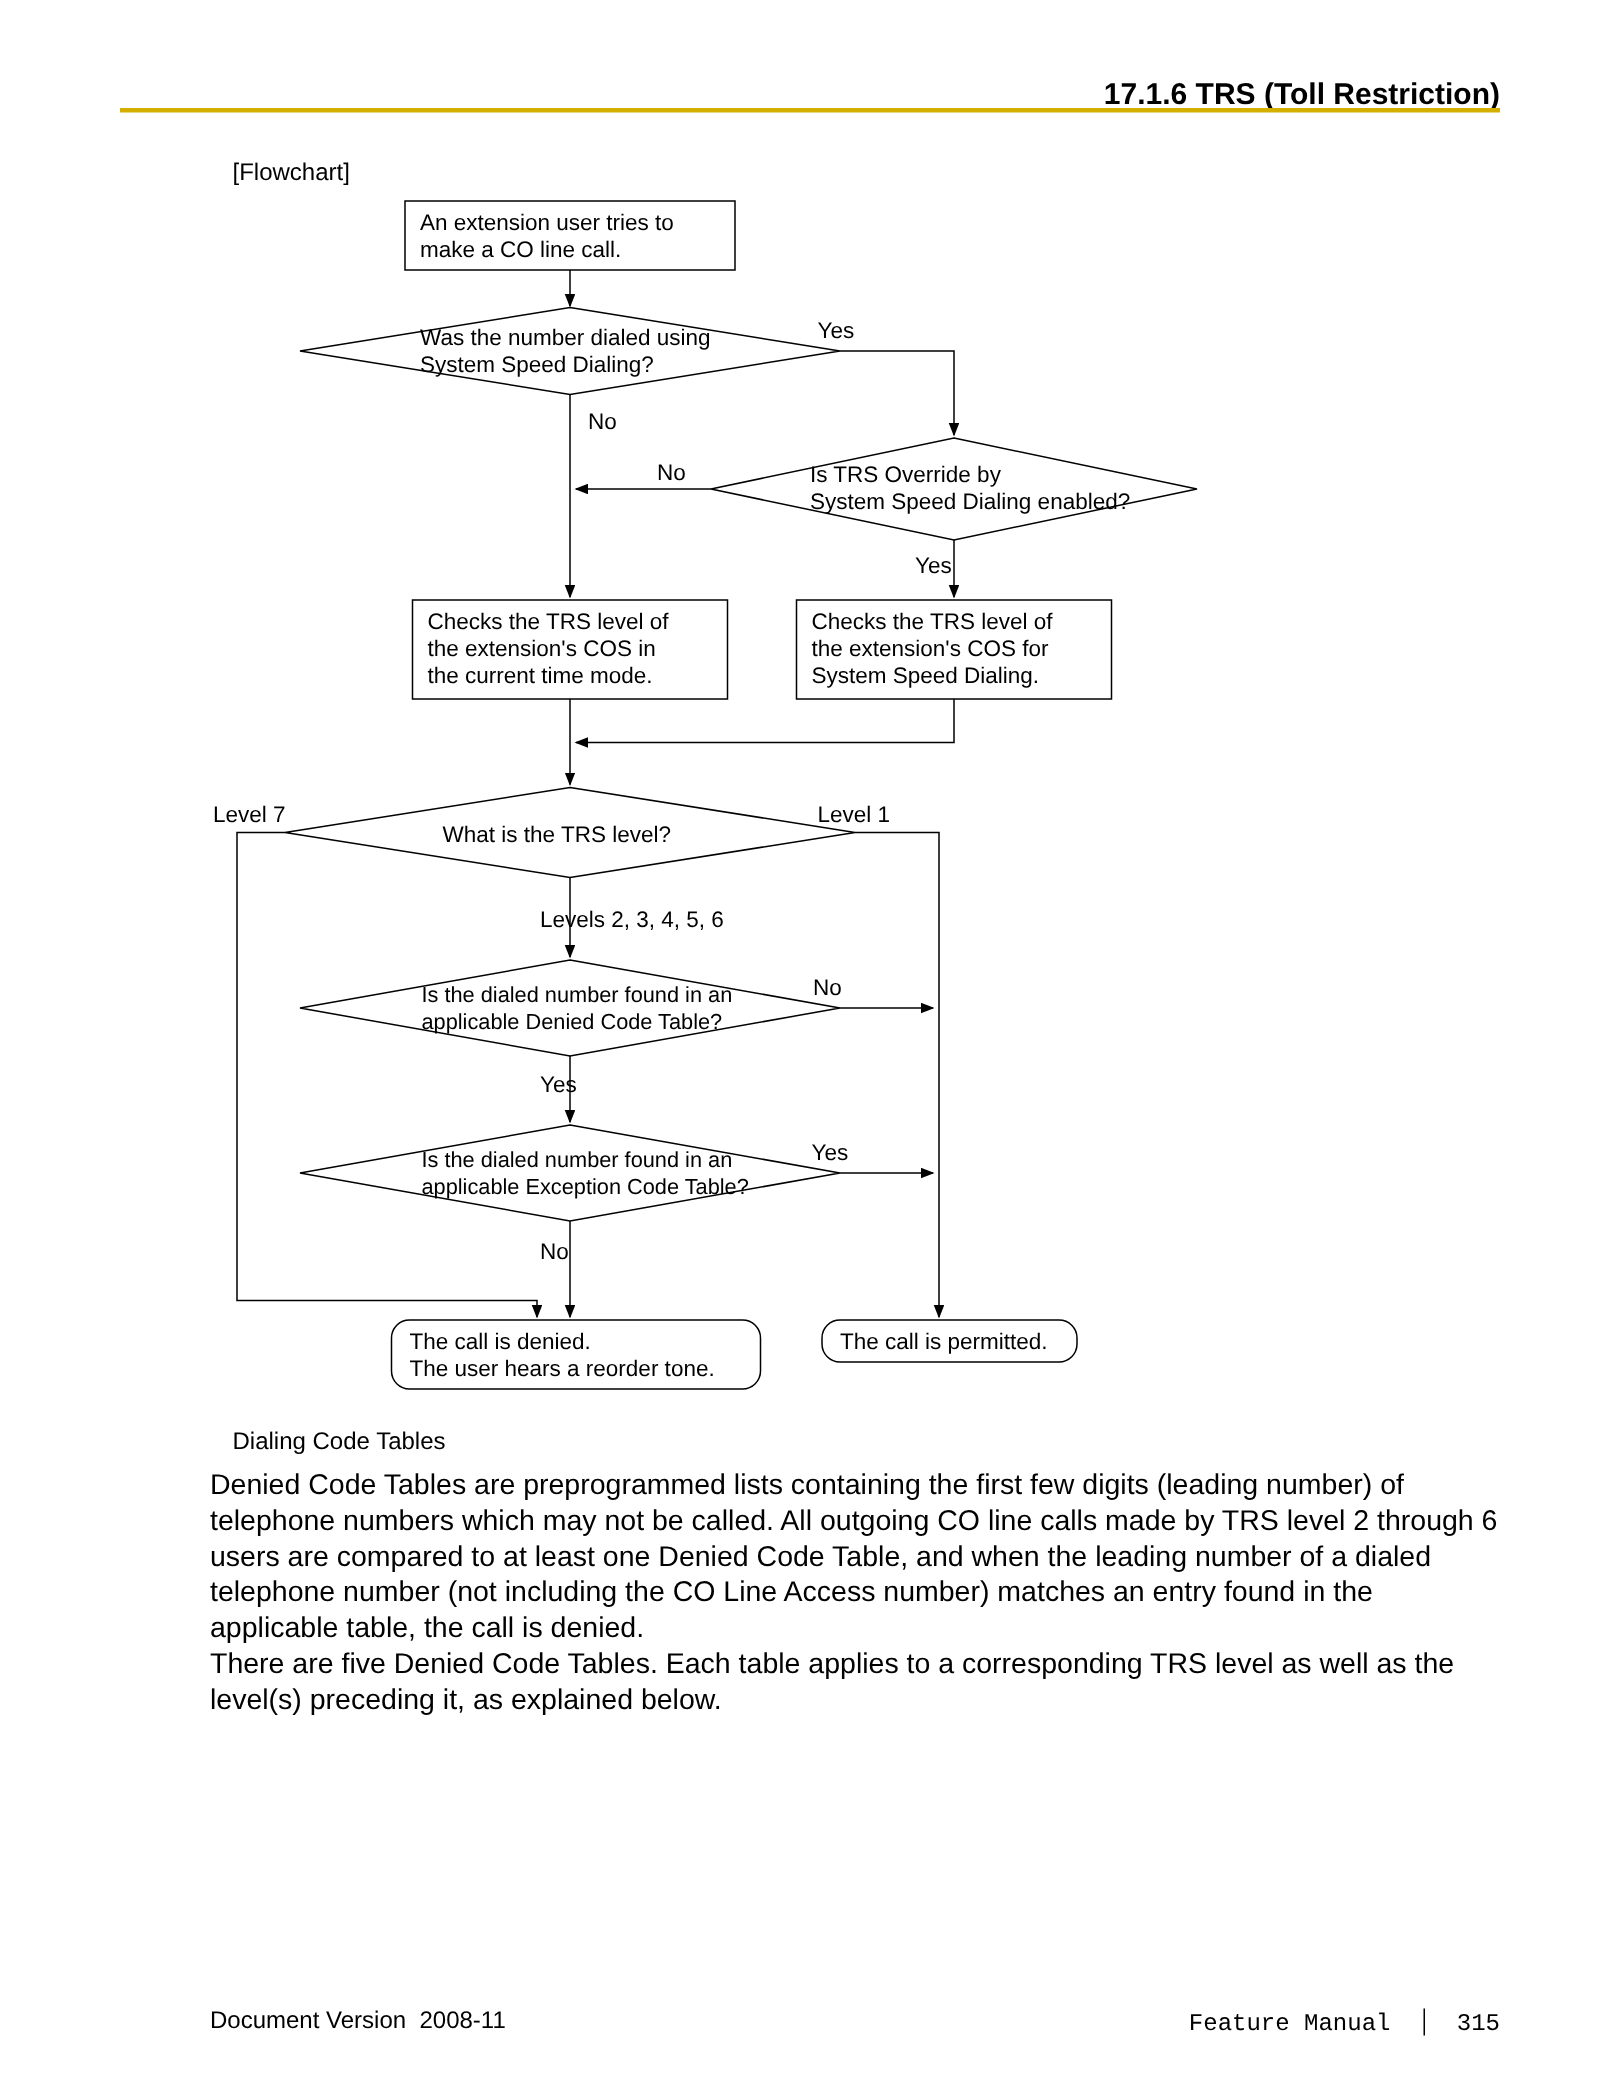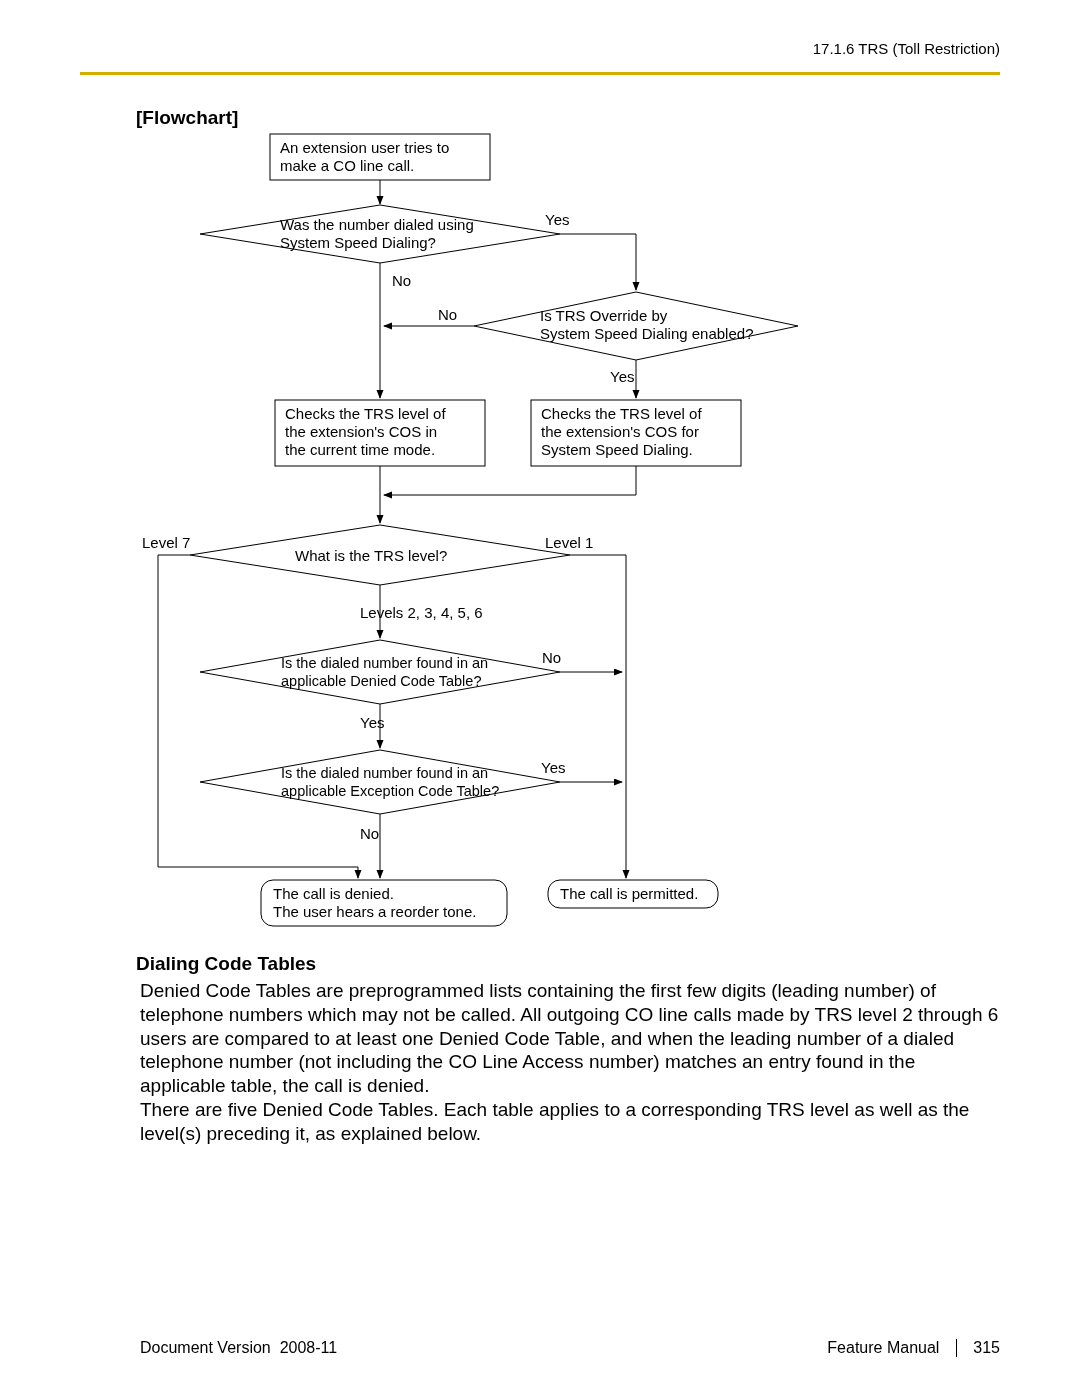--- a/index.html
+++ b/index.html
@@ -11,60 +11,61 @@
   }
   .page {
     position: relative;
     width: 1080px;
     height: 1397px;
     margin: 0 auto;
     background: #fff;
   }
   .header-right {
     position: absolute;
-    top: 40px;
-    right: 80px;
-    font-size: 15px;
-    font-weight: normal;
+    top: 52px;
+    right: 80px;
+    font-size: 20px;
+    font-weight: bold;
   }
   .gold-rule {
     position: absolute;
     top: 72px;
     left: 80px;
     right: 80px;
     height: 3px;
     background: #d4af00;
   }
   .svg-wrap {
     position: absolute;
     left: 0;
     top: 0;
   }
   .section-title {
     position: absolute;
-    font-weight: bold;
-    font-size: 19px;
-    left: 136px;
+    font-weight: normal;
+    font-size: 16px;
+    left: 155px;
   }
   .body-text {
     position: absolute;
     left: 140px;
     right: 80px;
     font-size: 19px;
     line-height: 1.25;
   }
   .footer {
     position: absolute;
     bottom: 38px;
     left: 140px;
     right: 80px;
     font-size: 16px;
   }
   .footer .fm {
     float: right;
+    font-family: Liberation Mono, monospace;
   }
   .footer .sep {
     display: inline-block;
     width: 0;
     height: 18px;
     border-left: 1px solid #000;
     vertical-align: middle;
     margin: 0 12px 2px 12px;
   }
   svg text {

